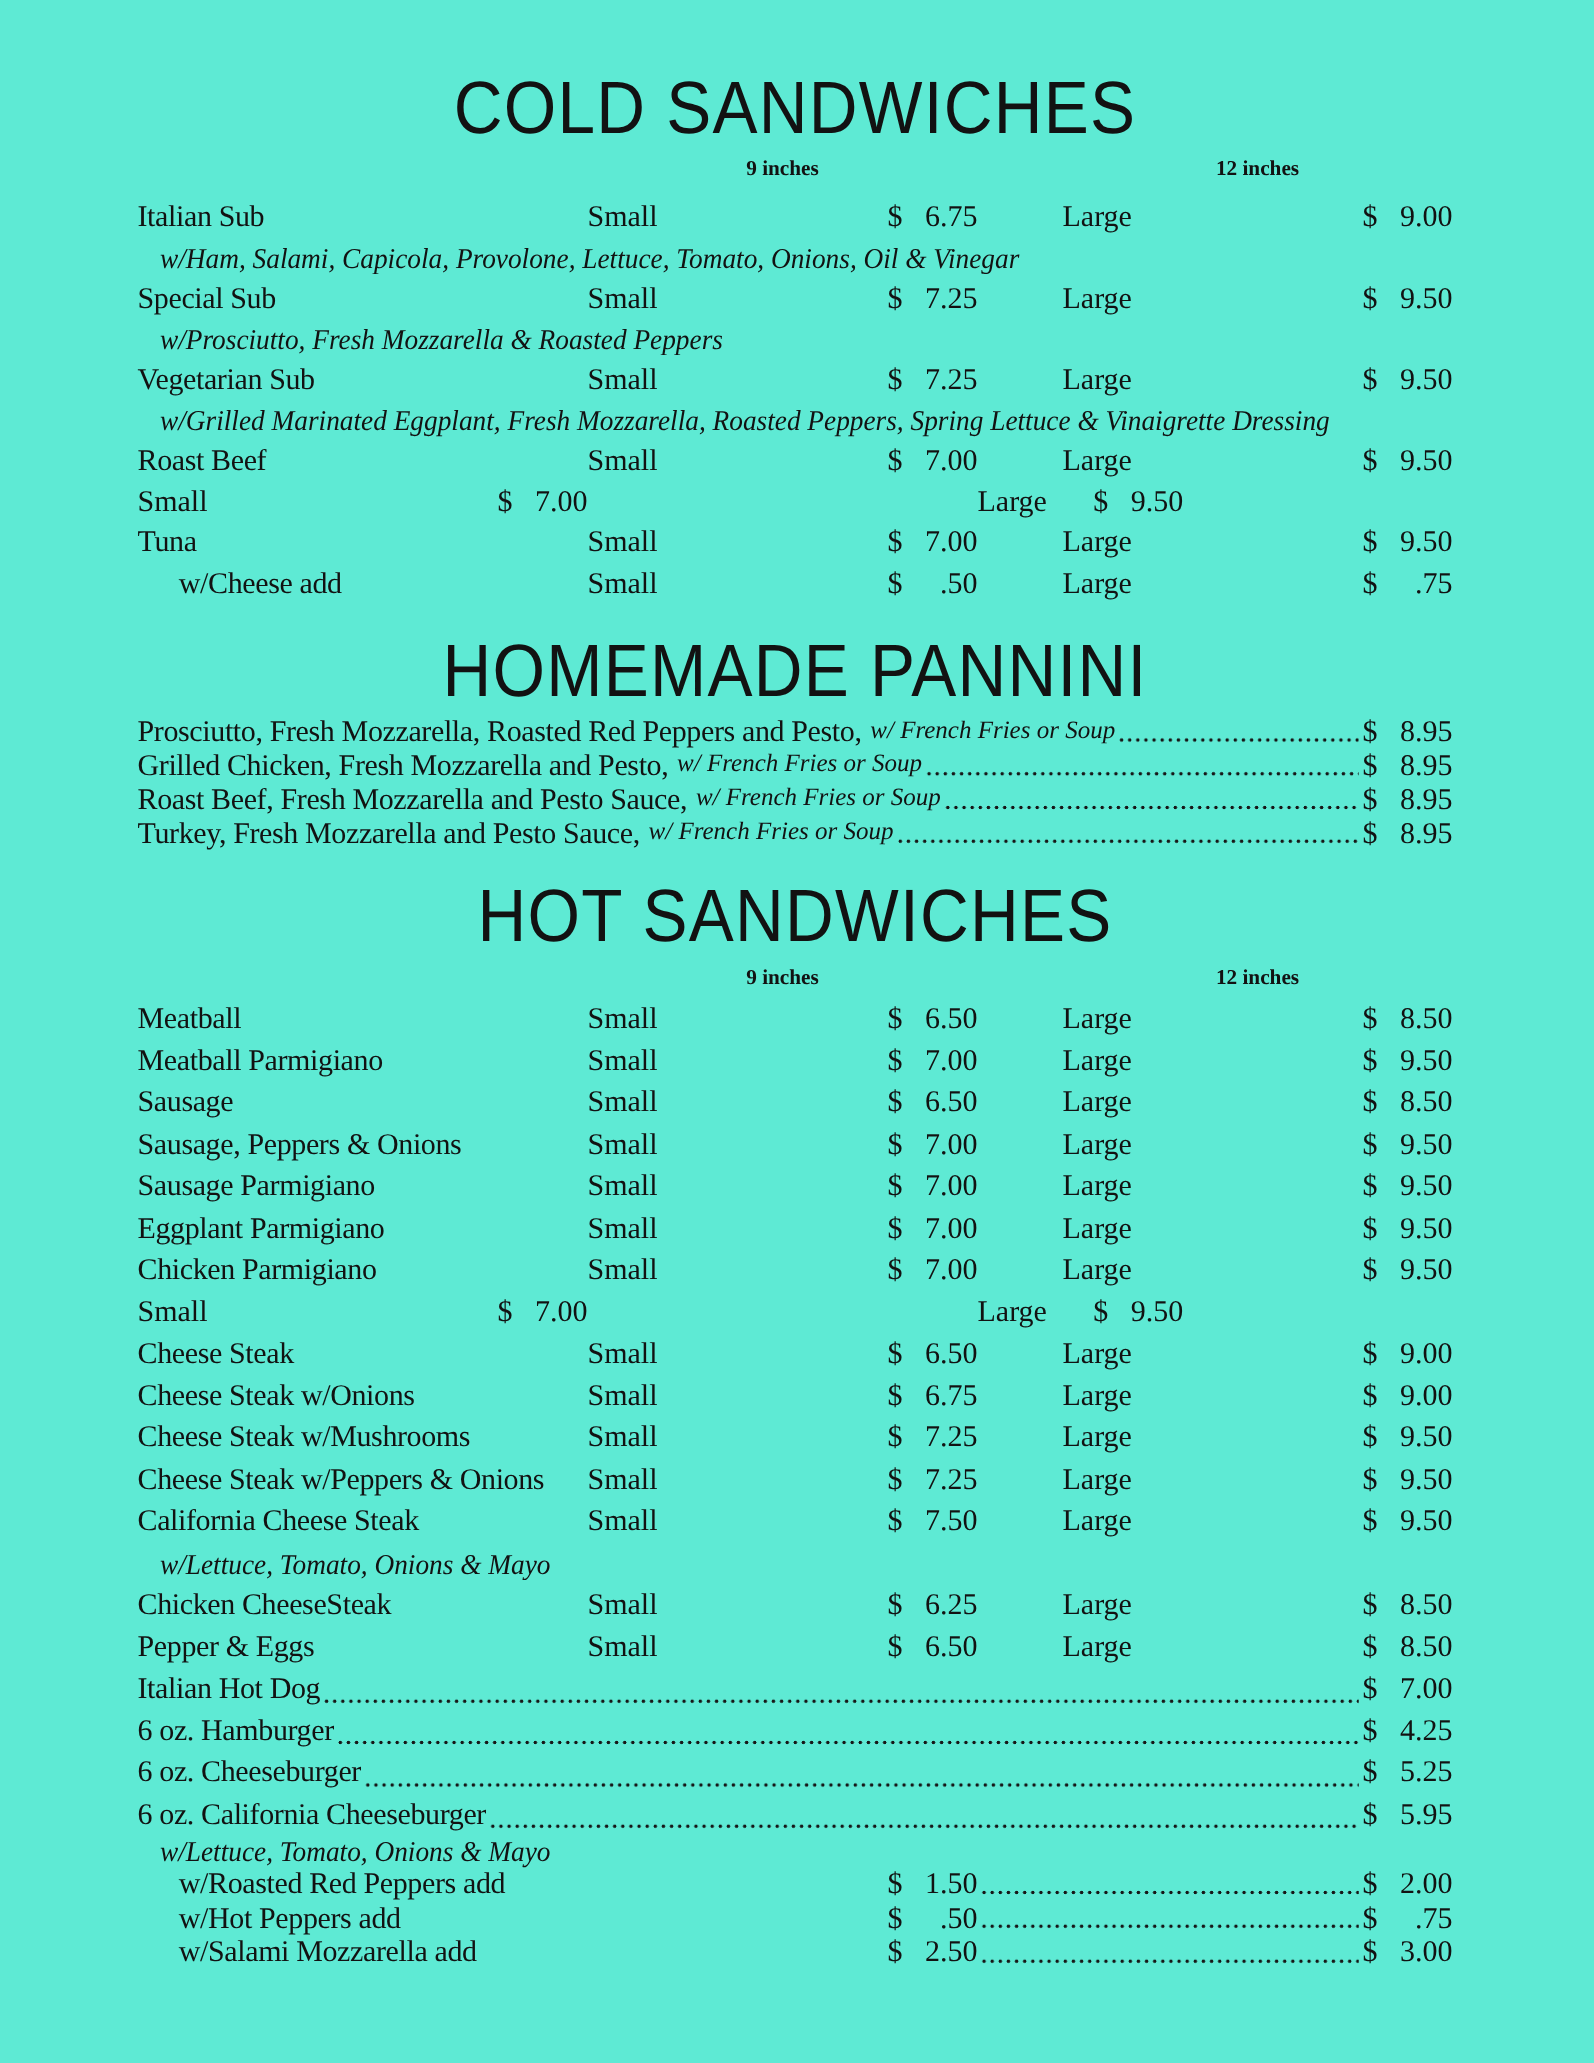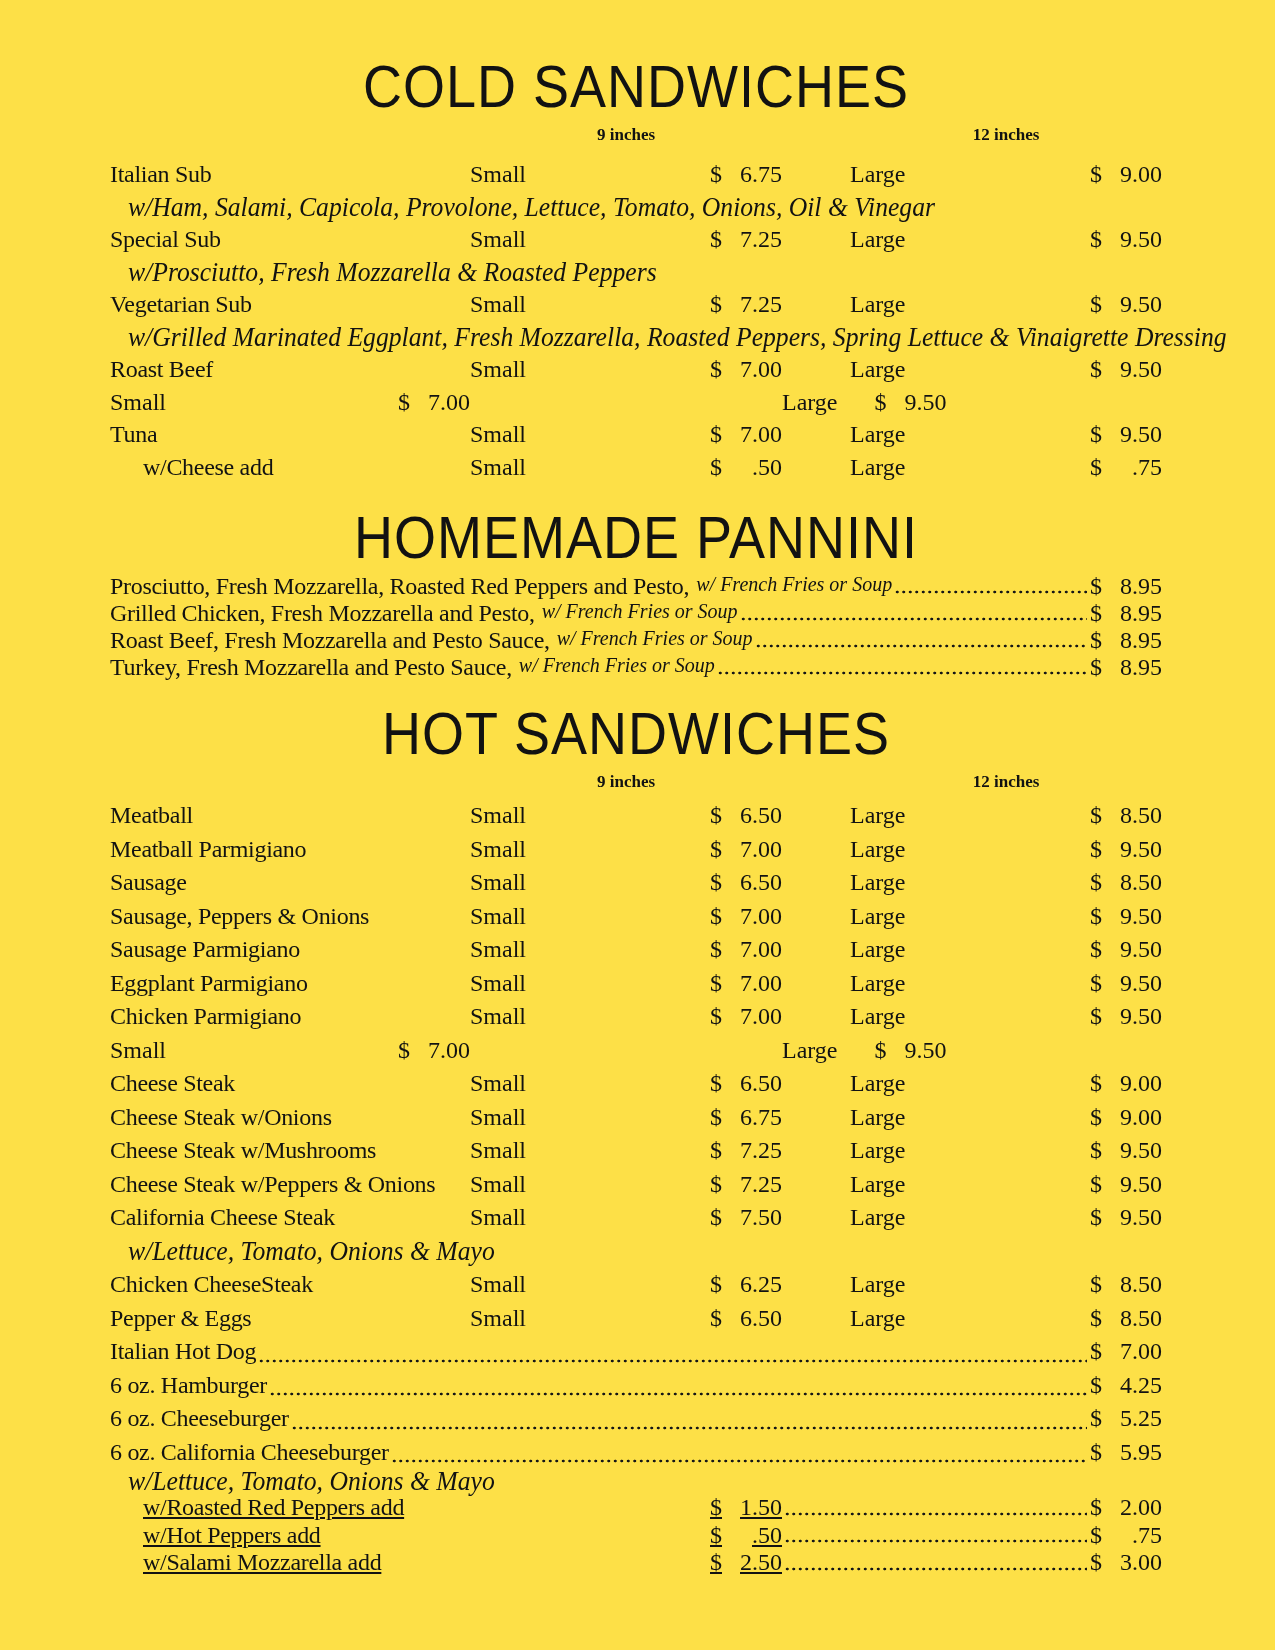--- a/index.html
+++ b/index.html
@@ -1,20 +1,20 @@
 <!DOCTYPE html>
 <html><head>
 <meta charset="utf-8">
 <style>
   html,body{margin:0;padding:0;background:#e8e8e8;}
   .page{
     position:relative;
     width:1275px;height:1650px;
     margin:0 auto;
-    background:#fde047;
+    background:#5eead4;
     color:#121212;
     font-family:"Liberation Serif", serif;
     overflow:hidden;
   }
   .content{
     position:absolute;
     left:110px;top:0;
     width:1052px;
   }
   .section-title{
@@ -77,34 +77,33 @@
     flex:0 0 72px;
   }
   .row.full{display:flex;align-items:stretch;}
   .row.full .note{
     font-style:italic;
     font-size:20px;
     padding-left:7px;
   }
   .row.desc,.row.desc-tight{
     font-style:italic;
-    font-size:27px;
+    font-size:23px;
     padding-left:18px;
   }
   .row.desc .dtext,.row.desc-tight .dtext{
     display:inline-block;
     transform:scaleX(0.95);
     transform-origin:left center;
   }
   .row.addon{display:flex;align-items:stretch;}
   .row.addon .left-part{
     flex:0 0 672px;
     display:flex;
     align-items:center;
-    text-decoration:underline;
   }
   .row.addon .name{padding-left:33px;}
 </style>
 </head>
 <body>
 
 <div class="page">
   <div class="content" id="menu-root">
       <div class="section sec-cold">
         <div class="section-title t-cold">COLD SANDWICHES</div>

